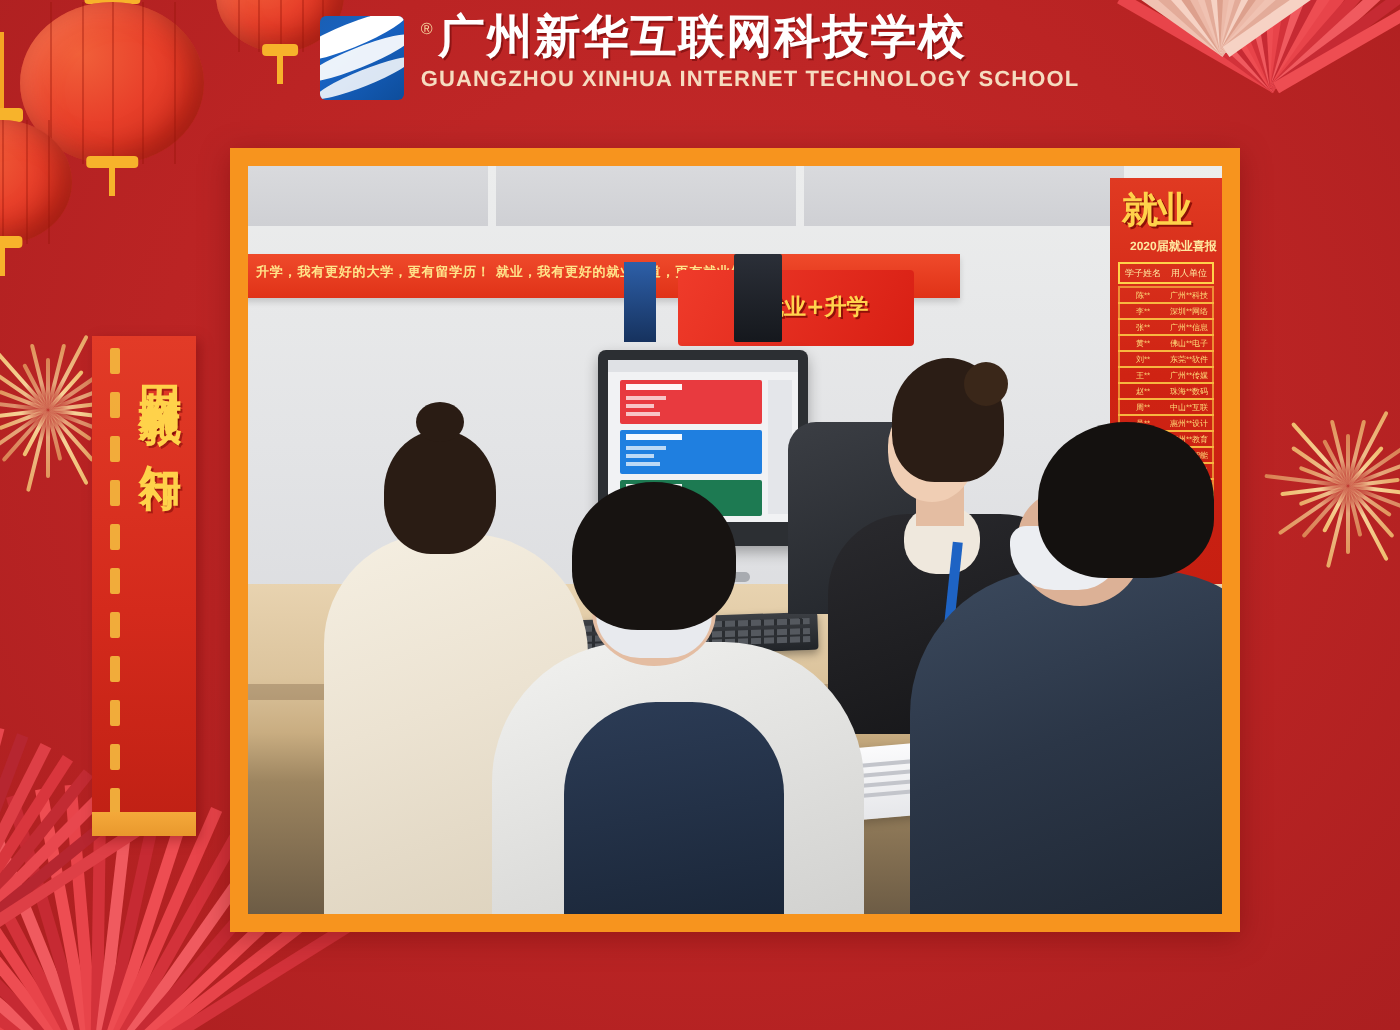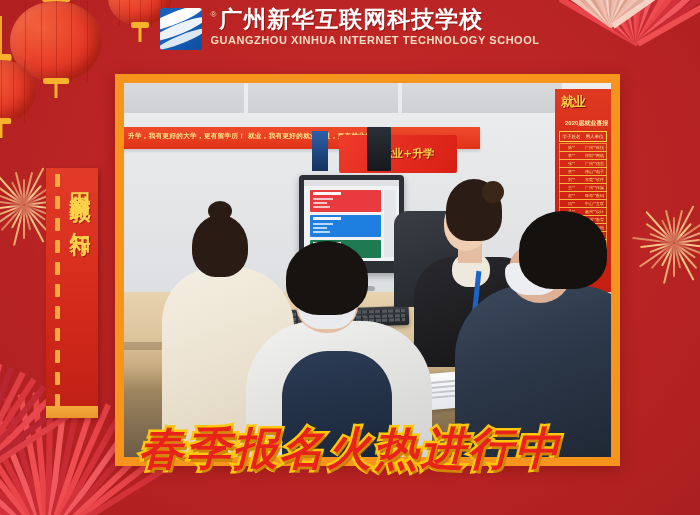--- a/index.html
+++ b/index.html
@@ -105,21 +105,21 @@
   .book-dark{position:absolute;left:243px;top:44px;width:24px;height:44px;
     background:linear-gradient(180deg,#2b2f38,#15181d);border-radius:1px;}
 
   
   .rposter{
     position:absolute;right:0px;top:6px;width:56px;height:280px;
     background:linear-gradient(180deg,#e03a22 0%,#cf2313 35%,#c01c10 100%);
     overflow:hidden;
   }
   .rposter .rp-title{
-    position:absolute;left:6px;top:4px;color:#ffd24a;font-size:13px;font-weight:bold;
+    position:absolute;left:6px;top:4px;color:#ffd24a;font-size:18px;font-weight:bold;
     font-family:"DejaVu Sans","Liberation Sans",sans-serif;letter-spacing:-1px;
     text-shadow:1px 1px 0 #8d1007;
   }
   .rposter .rp-year{position:absolute;left:10px;top:30px;color:#ffe9a0;font-size:6px;font-weight:bold;}
   .rposter .rp-head{
     position:absolute;left:4px;top:42px;right:4px;height:9px;
     border:1px solid #ffd24a;display:flex;
   }
   .rposter .rp-head span{flex:1;color:#ffe9a0;font-size:4.5px;text-align:center;line-height:9px;}
   .rposter .rp-row{
@@ -598,17 +598,14 @@
       <div style="position: absolute; left: 9px; top: 116px; width: 5px; height: 13px; background: rgb(242, 179, 60); border-radius: 1px; opacity: 0.95;"></div>
       <div style="position: absolute; left: 9px; top: 138px; width: 5px; height: 13px; background: rgb(242, 179, 60); border-radius: 1px; opacity: 0.95;"></div>
       <div style="position: absolute; left: 9px; top: 160px; width: 5px; height: 13px; background: rgb(242, 179, 60); border-radius: 1px; opacity: 0.95;"></div>
       <div style="position: absolute; left: 9px; top: 182px; width: 5px; height: 13px; background: rgb(242, 179, 60); border-radius: 1px; opacity: 0.95;"></div>
       <div style="position: absolute; left: 9px; top: 204px; width: 5px; height: 13px; background: rgb(242, 179, 60); border-radius: 1px; opacity: 0.95;"></div>
       <div style="position: absolute; left: 9px; top: 226px; width: 5px; height: 13px; background: rgb(242, 179, 60); border-radius: 1px; opacity: 0.95;"></div>
       <div style="position: absolute; left: 20px; top: 8px; width: 26px; color: rgb(255, 210, 74); font-size: 21px; font-weight: bold; line-height: 1.22; font-family: &quot;DejaVu Sans&quot;, &quot;Liberation Sans&quot;, sans-serif; writing-mode: vertical-rl; text-orientation: upright; letter-spacing: 3px; text-shadow: rgba(120, 10, 5, 0.55) 1px 1px 0px;">因材施教 知行</div>
       <div style="position: absolute; left: 0px; bottom: -10px; width: 52px; height: 22px; background: linear-gradient(rgb(244, 169, 58), rgb(224, 138, 34)); clip-path: polygon(0px 0px, 100% 0px, 100% 55%, 50% 100%, 0px 55%);"></div>
     </div>
 
-  <div class="headline">
-    <span class="ht">春季报名火热进行中</span>
-  </div>
 
 </div>
 
 </body></html>

